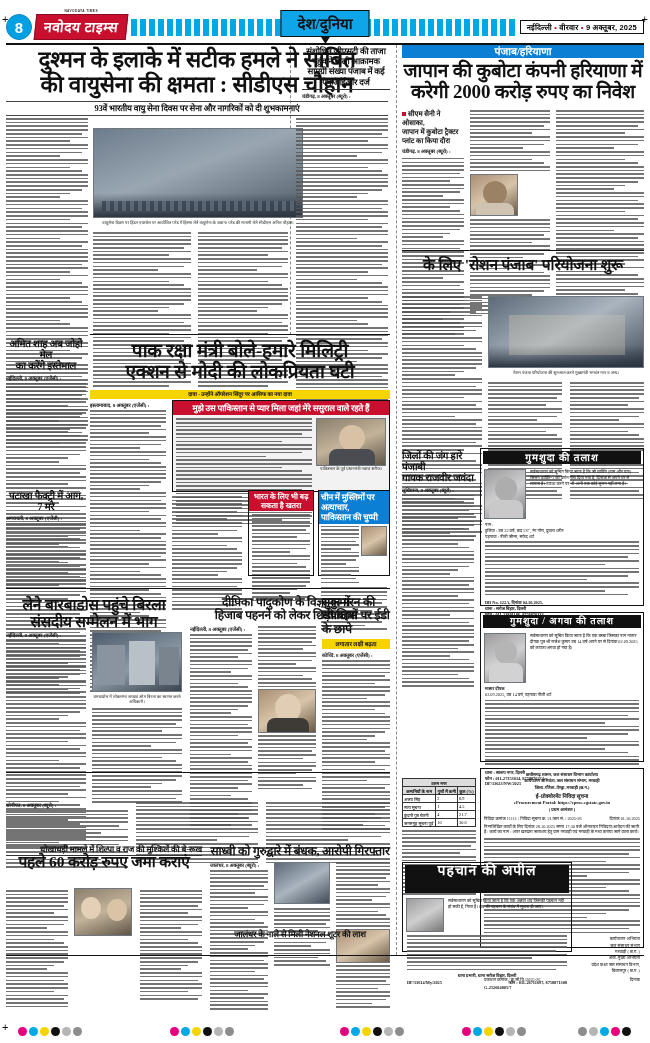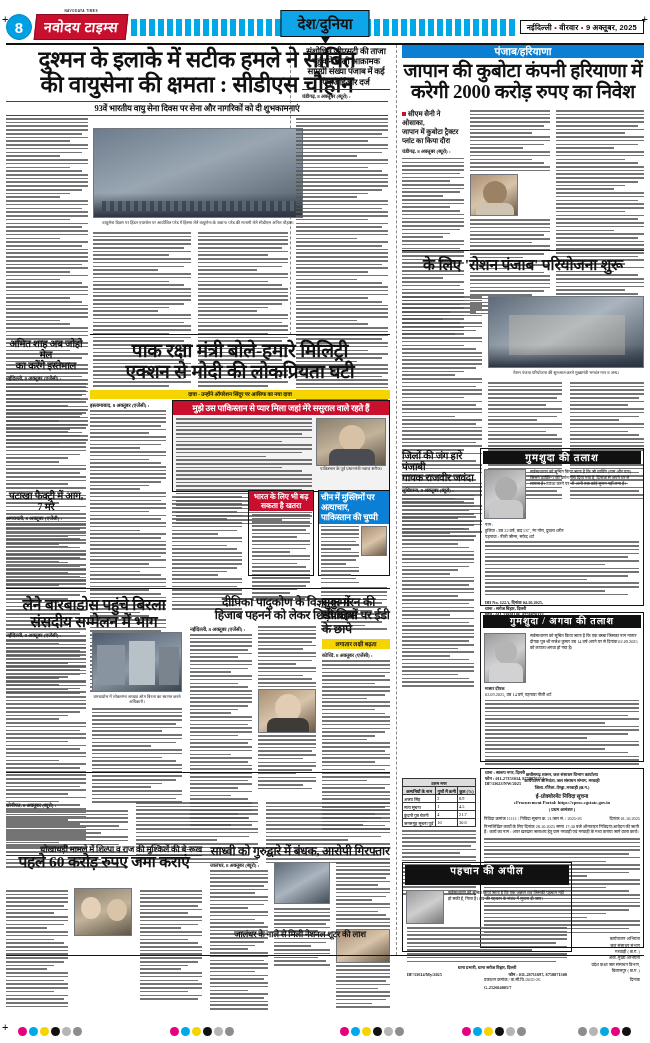--- a/index.html
+++ b/index.html
@@ -1025,21 +1025,21 @@
       <div>बिलासपुर ( छ.ग. )</div>
     </div>
     <div class="adtext" style="display:flex;justify-content:space-between;margin-top:2px;">
       <span>प्रकाशन क्रमांक / क.सी.वि./2025-26</span>
       <span>दिनांक</span>
     </div>
     <div class="adtext" style="font-weight:bold;margin-top:2px;">G-252604005/7</div>
   </div>
 
   <div class="boxed" style="position:absolute;left:402px;top:862px;width:170px;height:90px;">
-    <div class="blackbar" style="margin:2px;height:20px;line-height:12px;font-size:10px;">पहचान की अपील</div>
+    <div class="blackbar" style="margin:2px;height:28px;line-height:12px;font-size:14px;">पहचान की अपील</div>
     <div style="display:flex;padding:3px;gap:4px;">
       <div class="photo gray" style="width:38px;height:34px;flex:none;"></div>
       <div class="adtext" style="flex:1;">सर्वसाधारण को सूचित किया जाता है कि एक अज्ञात शव जिसकी पहचान नहीं हो सकी है, मिला है। शव की पहचान के संबंध में सूचना दी जाए।</div>
     </div>
     <div class="lines" style="padding:0 4px;">
         <i></i>
         <i></i>
         <i></i>
         <i></i>
         <i></i>

